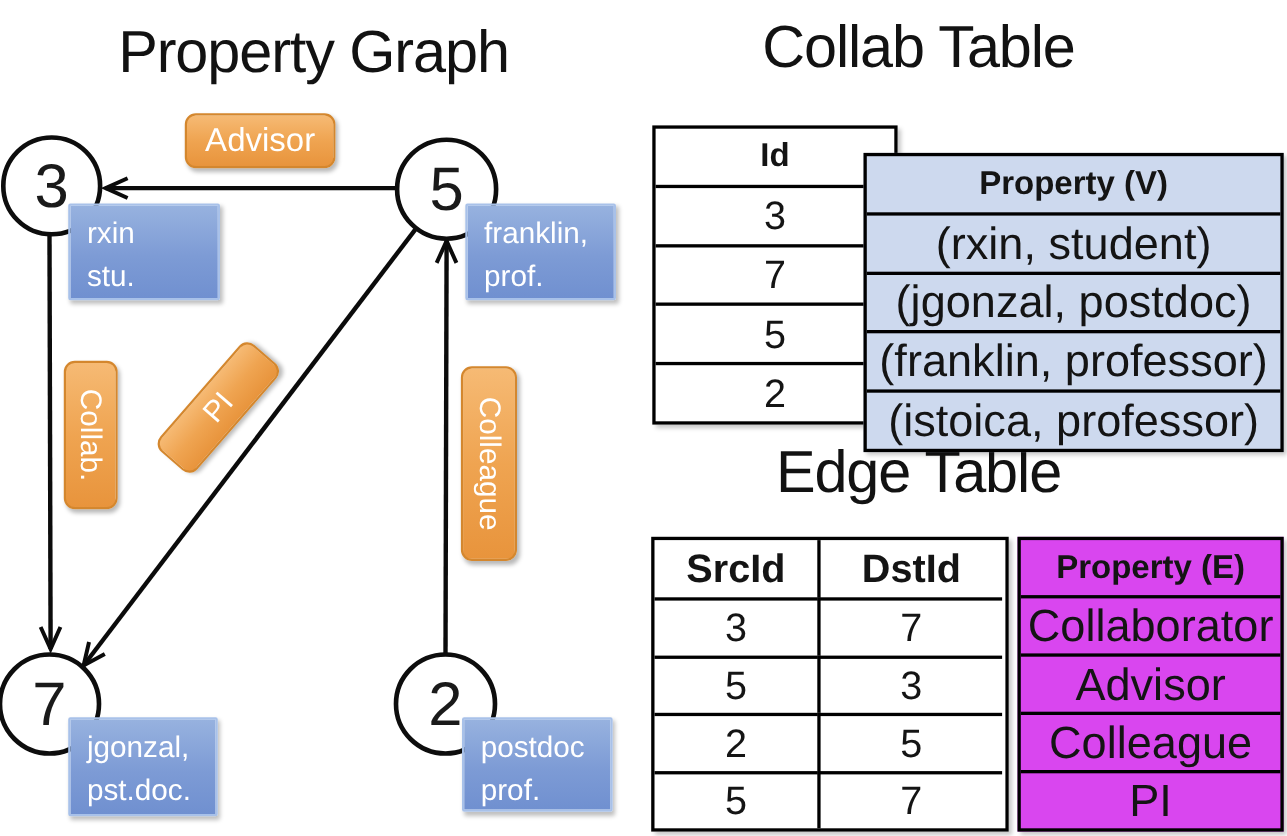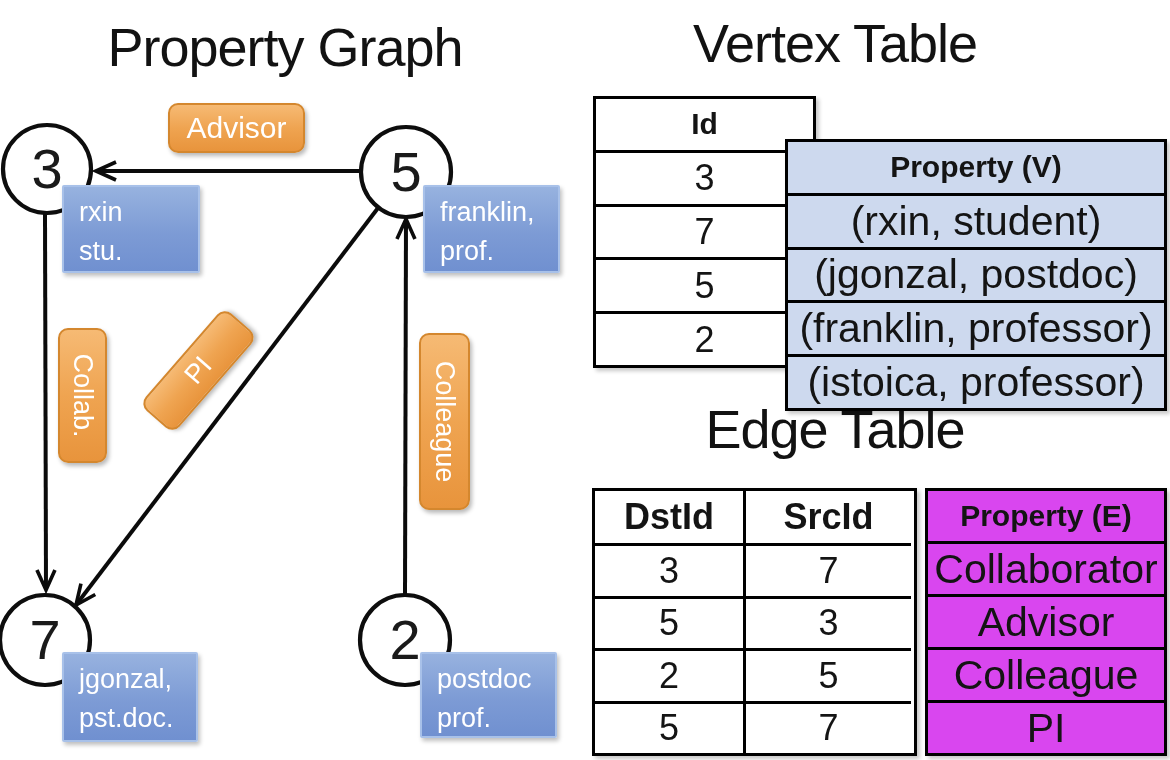--- a/index.html
+++ b/index.html
@@ -52,21 +52,21 @@
     box-shadow:3px 3px 4px rgba(0,0,0,0.22);
   }
   .trow {
     flex:1; display:flex; align-items:center; justify-content:center;
     font-size:36px; color:#141414; border-top:3px solid #000; white-space:nowrap;
   }
   .trow:first-child { border-top:none; }
   .thead { font-weight:700; font-size:30px; }
   .tprop { font-size:41px; }
 
-  #vtable-id   { left:593px; top:96px; width:223px; height:272px; }
+  #vtable-id   { left:593px; top:114px; width:223px; height:272px; }
   #vtable-prop { left:785px; top:102px; width:382px; height:272px; background:#cdd9ee;margin-top:37px; }
   #etable-prop { left:925px; top:488px; width:242px; height:268px; background:#d946ef; }
 
   .egrid {
     position:absolute; box-sizing:border-box; border:3px solid #000;
     display:grid; grid-template-columns:148px 168px; grid-auto-rows:1fr;
     background:#ffffff; box-shadow:3px 3px 4px rgba(0,0,0,0.22);
   }
   #etable-srcdst { left:592px; top:488px; width:325px; height:268px; }
   .ecell {
@@ -77,21 +77,21 @@
   .ecell:nth-child(2n)   { border-left:3px solid #000; }
 
   .node-num { font-size:56px; fill:#1a1a1a; text-anchor:middle; }
 </style>
 </head>
 <body>
 
 <div class="slide">
 
   <div class="title" id="graph-title">Property Graph</div>
-  <div class="title" id="vtable-title">Vertex Table</div>
+  <div class="title" id="vtable-title">Collab Table</div>
   <div class="title" id="etable-title">Edge Table</div>
 
   <svg class="graph" width="560" height="760" viewBox="0 0 560 760">
     <defs>
       <marker id="arr" markerUnits="userSpaceOnUse" markerWidth="28" markerHeight="28" viewBox="0 0 28 28" refX="24" refY="13" orient="auto">
         <path d="M4,4 L24,13 L4,22" fill="none" stroke="#0b0b0b" stroke-width="3.6"></path>
       </marker>
     </defs>
     <line x1="361" y1="171" x2="96" y2="171" stroke="#0b0b0b" stroke-width="4" marker-end="url(#arr)"></line>
     <line x1="45" y1="214" x2="46" y2="590" stroke="#0b0b0b" stroke-width="4" marker-end="url(#arr)"></line>
@@ -149,22 +149,22 @@
 
   <div class="tbox" id="vtable-prop">
     <div class="trow thead">Property (V)</div>
     <div class="trow tprop">(rxin, student)</div>
     <div class="trow tprop">(jgonzal, postdoc)</div>
     <div class="trow tprop">(franklin, professor)</div>
     <div class="trow tprop">(istoica, professor)</div>
   </div>
 
   <div class="egrid" id="etable-srcdst">
+    <div class="ecell thead">SrcId</div>
     <div class="ecell thead">DstId</div>
-    <div class="ecell thead">SrcId</div>
     <div class="ecell">3</div>
     <div class="ecell">7</div>
     <div class="ecell">5</div>
     <div class="ecell">3</div>
     <div class="ecell">2</div>
     <div class="ecell">5</div>
     <div class="ecell">5</div>
     <div class="ecell">7</div>
   </div>
 

